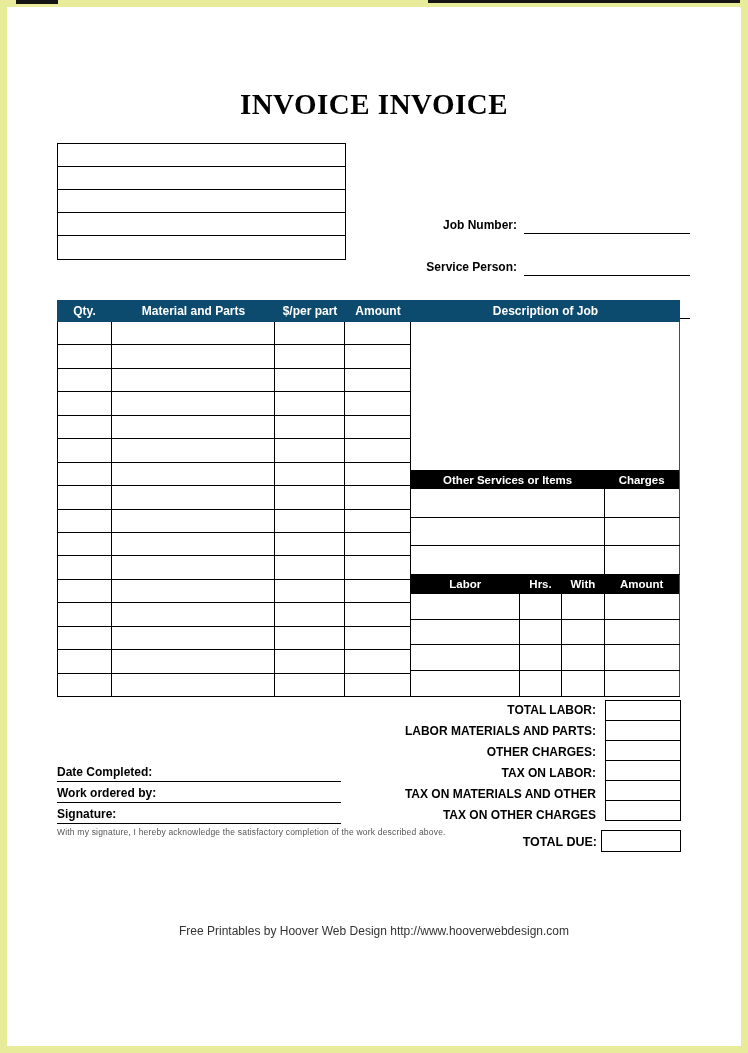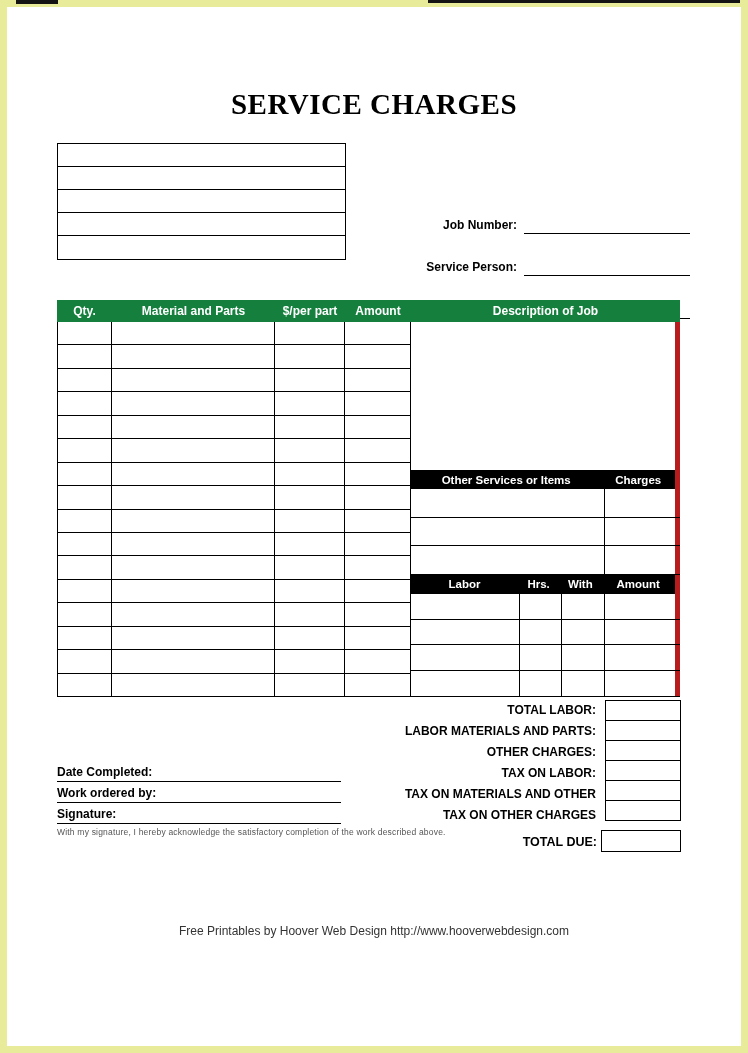--- a/index.html
+++ b/index.html
@@ -27,33 +27,33 @@
   .addr-row { border-bottom:1px solid #000; }
   .addr-row:last-child { border-bottom:none; }
 
   .job-fields { position:absolute; left:400px; top:191px; width:290px; }
   .jf-row { display:flex; align-items:flex-end; height:22.5px;margin-top:20px; }
   .jf-label { width:124px; text-align:right; font-weight:bold; font-size:12px; padding-right:7px; padding-bottom:2px; white-space:nowrap; }
   .jf-line { flex:1; border-bottom:1px solid #000; height:100%; }
 
   .main-header {
     position:absolute; left:57px; top:300px; width:623px; height:22px;
-    background:#15803d; display:flex; color:#fff; font-weight:bold; font-size:12px;
+    background:#0c4a6e; display:flex; color:#fff; font-weight:bold; font-size:12px;
   }
   .mh-cell { display:flex; align-items:center; justify-content:center; white-space:nowrap; }
   .w-qty { width:55px; } .w-mat { width:163px; } .w-per { width:70px; } .w-amt { width:66px; } .w-desc { width:269px; }
 
   .materials-grid {
     position:absolute; left:57px; top:322px; width:354px;
     display:grid; grid-template-columns:55px 163px 70px 66px; grid-auto-rows:23.44px;
   }
   .materials-grid .cell { border-right:1px solid #000; border-bottom:1px solid #000; }
   .materials-grid .cell.c0 { border-left:1px solid #000; }
 
-  .right-col { position:absolute; left:411px; top:322px; width:269px; height:375px; border-right:5px solid #b91c1c; }
+  .right-col { position:absolute; left:411px; top:322px; width:269px; height:375px; border-right:1px solid #b91c1c; }
   .desc-space { height:148px; }
   .black-bar { background:#000; color:#fff; font-weight:bold; font-size:11.5px; height:19px; display:flex; }
   .bar-cell { display:flex; align-items:center; justify-content:center; white-space:nowrap; }
   .b-os { width:194px; } .b-ch { width:75px; }
   .b-labor { width:109px; } .b-hrs { width:42px; } .b-rate { width:43px; } .b-lamt { width:75px; }
   .os-grid { display:grid; grid-template-columns:194px 75px; grid-auto-rows:28.66px; }
   .os-grid .cell { border-bottom:1px solid #000; }
   .os-grid .cell.c0 { border-right:1px solid #000; }
   .labor-grid { display:grid; grid-template-columns:109px 42px 43px 75px; grid-auto-rows:25.75px; }
   .labor-grid .cell { border-bottom:1px solid #000; }
@@ -74,21 +74,21 @@
   .footer { position:absolute; left:0; top:924px; width:748px; text-align:center; font-size:12px; color:#333; }
 </style>
 </head>
 <body>
 
 <div class="sheet">
   <div class="paper"></div>
   <div class="artifact a1"></div>
   <div class="artifact a2"></div>
 
-  <div class="title">SERVICE CHARGES</div>
+  <div class="title">INVOICE INVOICE</div>
 
   <div class="to-label">To:</div>
   <div class="recipient-box">
       <div class="addr-row"></div>
       <div class="addr-row"></div>
       <div class="addr-row"></div>
       <div class="addr-row"></div>
       <div class="addr-row"></div>
     </div>
 

